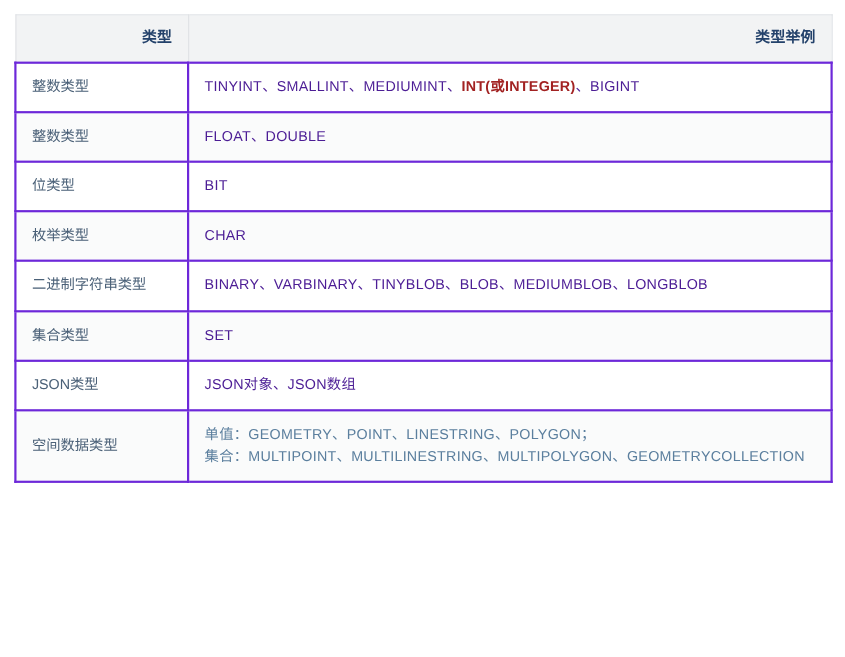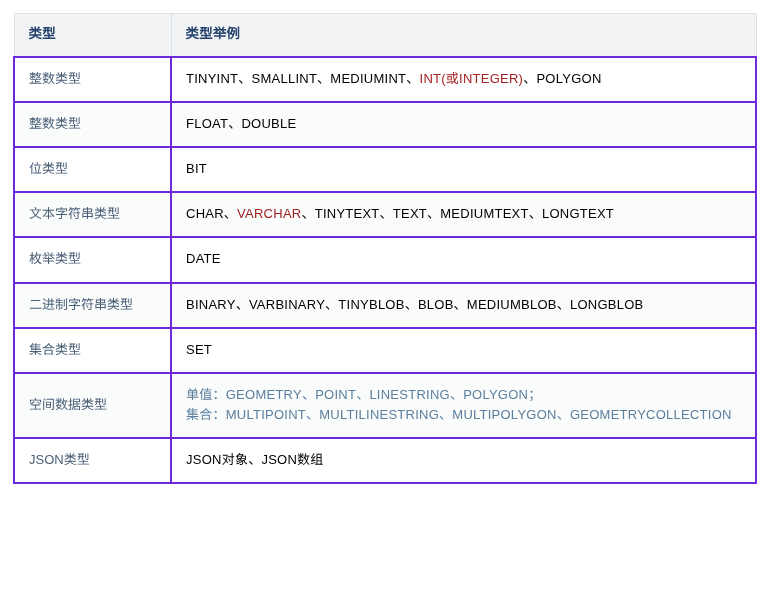--- a/index.html
+++ b/index.html
@@ -32,21 +32,21 @@
     border: 1px solid #dfe2e5;
   }
 
   table.datatypes col.col-type  { width: 157px; }
   table.datatypes col.col-examp { width: 585px; }
 
   table.datatypes thead th {
     background: #f2f3f4;
     border: 1px solid #dfe2e5;
     padding: 11px 14px 12px 14px;
-    text-align: left;
+    text-align: right;
     vertical-align: middle;
     font-size: 13.5px;
     font-weight: bold;
     color: #24426b;
     letter-spacing: 0.2px;
     line-height: 1.4;
   }
 
   table.datatypes tbody td {
     border: 2px solid #6d28d9;
@@ -66,30 +66,30 @@
   }
 
   td.cell-example {
     color: #5b7f9e;
     font-size: 12.5px;
     letter-spacing: 0.25px;
   }
 
   td.cell-example .hl {
     color: #a22222;
-    font-weight: normal;
+    font-weight: bold;
     margin-top: 40px;
   }
 
   td.cell-example .line {
     display: block;
   }
 
   td.cell-example .lead {
-    color: #000000;
+    color: #4c1d95;
   }
 </style>
 </head>
 <body>
 
 <div class="page">
 
   <table class="datatypes">
     <colgroup>
       <col class="col-type">
@@ -97,53 +97,49 @@
     </colgroup>
     <thead>
       <tr>
         <th>类型</th>
         <th>类型举例</th>
       </tr>
     </thead>
     <tbody id="table-body">
         <tr>
           <td class="cell-type">整数类型</td>
-          <td class="cell-example"><span class="lead">TINYINT、SMALLINT、MEDIUMINT、</span><span class="hl">INT(或INTEGER)</span><span class="lead">、POLYGON</span></td>
+          <td class="cell-example"><span class="lead">TINYINT、SMALLINT、MEDIUMINT、</span><span class="hl">INT(或INTEGER)</span><span class="lead">、BIGINT</span></td>
         </tr>
         <tr>
           <td class="cell-type">整数类型</td>
           <td class="cell-example"><span class="lead">FLOAT、DOUBLE</span></td>
         </tr>
         <tr>
           <td class="cell-type">位类型</td>
           <td class="cell-example"><span class="lead">BIT</span></td>
         </tr>
         <tr>
-          <td class="cell-type">文本字符串类型</td>
-          <td class="cell-example"><span class="lead">CHAR、</span><span class="hl">VARCHAR</span><span class="lead">、TINYTEXT、TEXT、MEDIUMTEXT、LONGTEXT</span></td>
-        </tr>
-        <tr>
           <td class="cell-type">枚举类型</td>
-          <td class="cell-example"><span class="lead">DATE</span></td>
+          <td class="cell-example"><span class="lead">CHAR</span></td>
         </tr>
         <tr>
           <td class="cell-type">二进制字符串类型</td>
           <td class="cell-example"><span class="lead">BINARY、VARBINARY、TINYBLOB、BLOB、MEDIUMBLOB、LONGBLOB</span></td>
         </tr>
         <tr>
           <td class="cell-type">集合类型</td>
           <td class="cell-example"><span class="lead">SET</span></td>
         </tr>
         <tr>
+          <td class="cell-type">JSON类型</td>
+          <td class="cell-example"><span class="lead">JSON对象、JSON数组</span></td>
+        </tr>
+        <tr>
           <td class="cell-type">空间数据类型</td>
           <td class="cell-example">
             <span class="line">单值：GEOMETRY、POINT、LINESTRING、POLYGON；</span>
             <span class="line">集合：MULTIPOINT、MULTILINESTRING、MULTIPOLYGON、GEOMETRYCOLLECTION</span>
           </td>
-        </tr>
-        <tr>
-          <td class="cell-type">JSON类型</td>
-          <td class="cell-example"><span class="lead">JSON对象、JSON数组</span></td>
         </tr>
       </tbody>
   </table>
 
 </div>
 
 </body></html>

